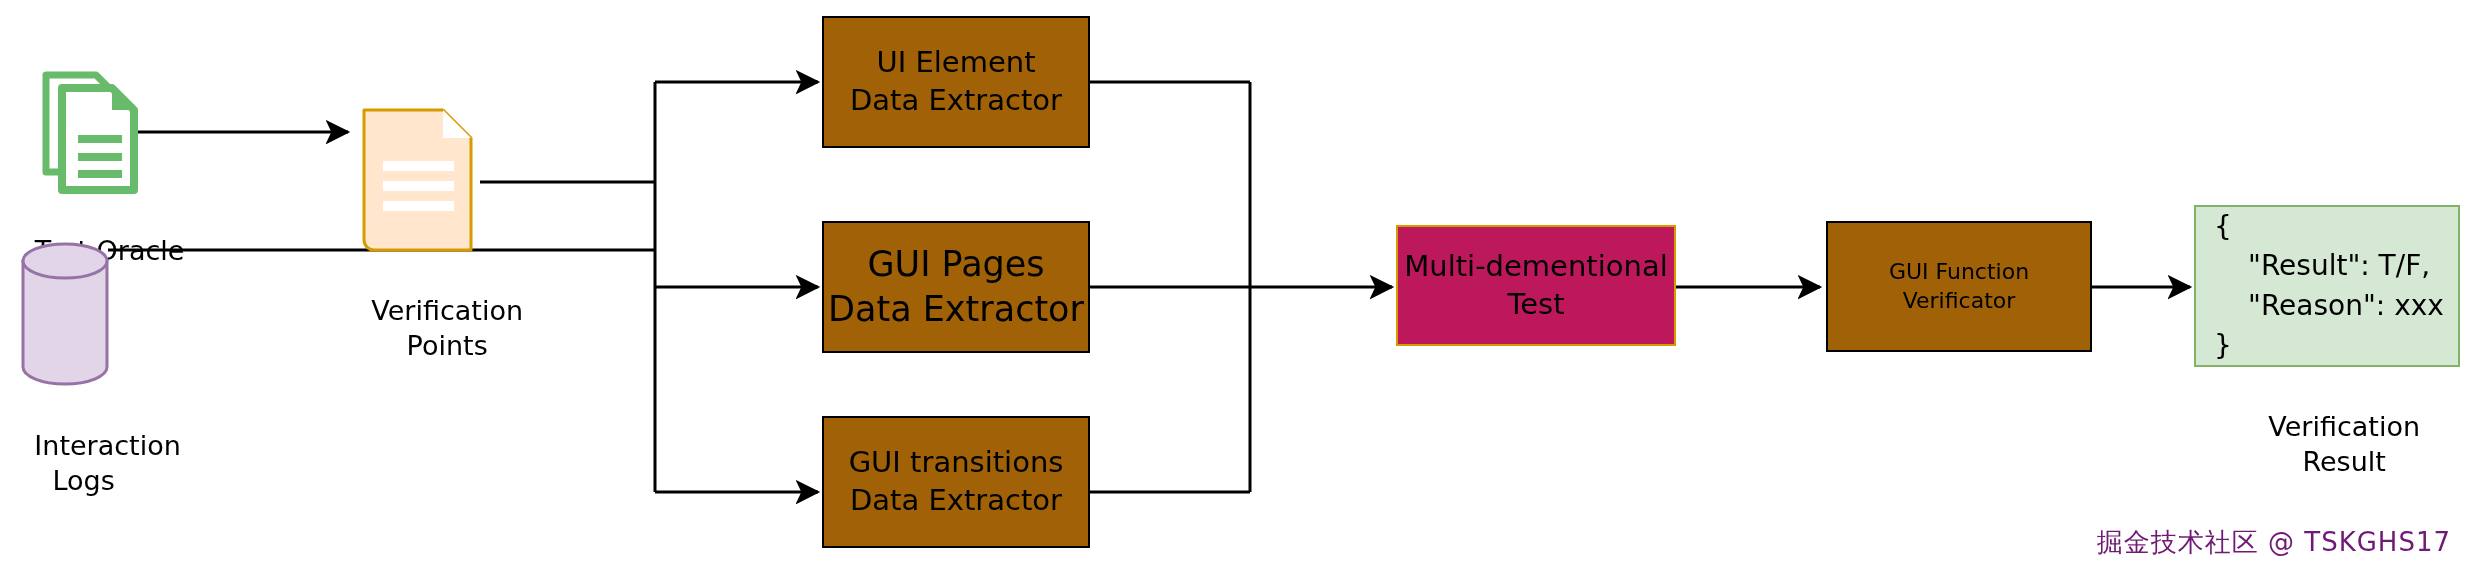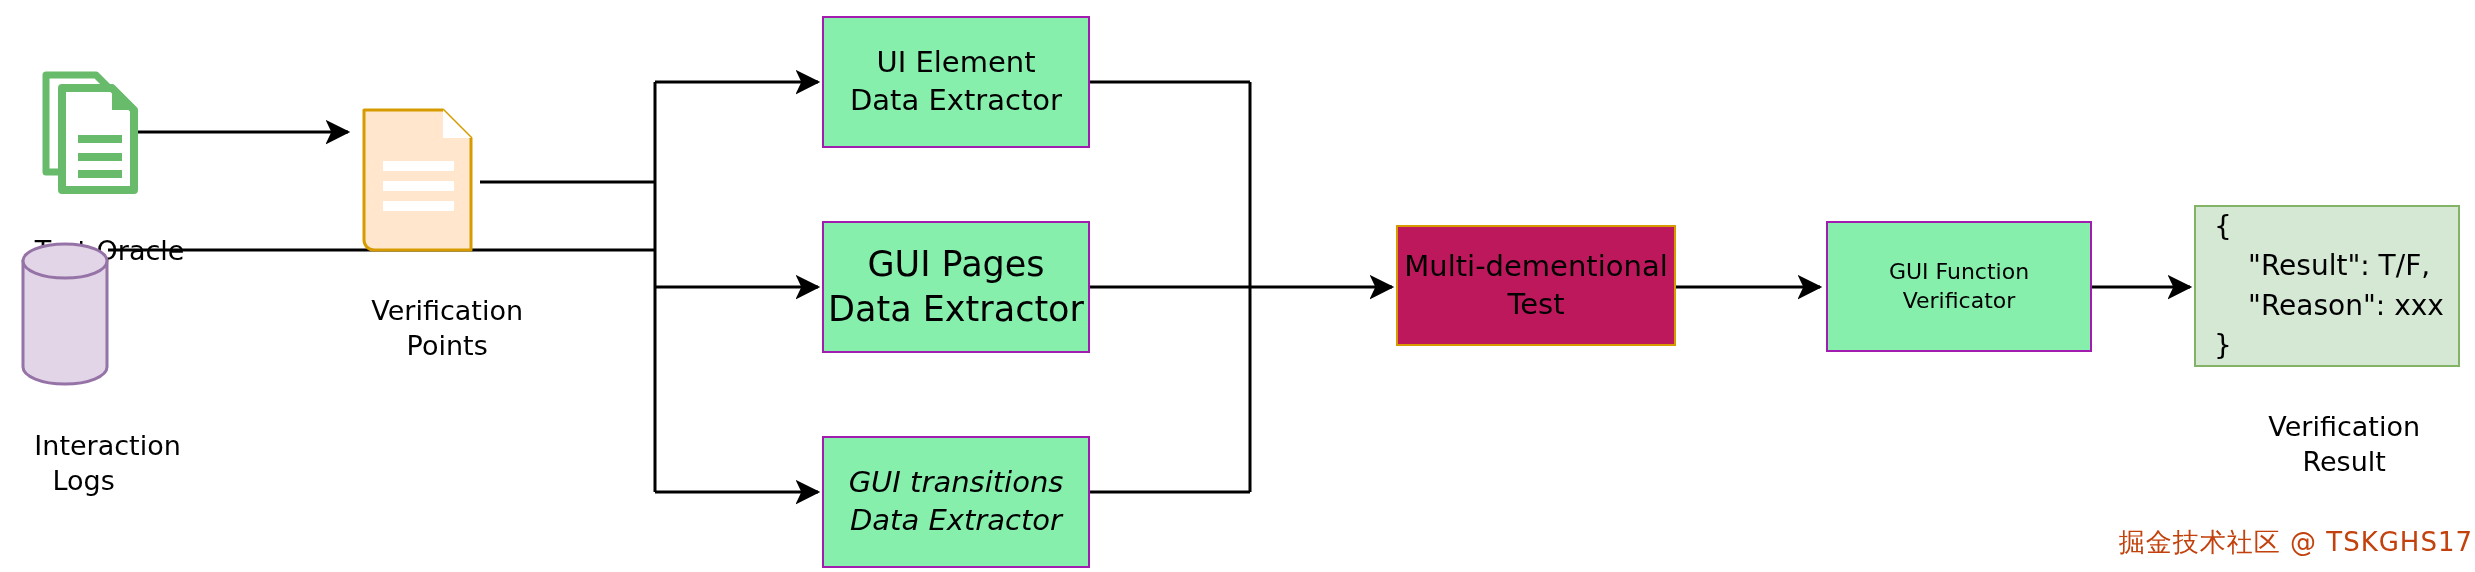--- a/index.html
+++ b/index.html
@@ -33,22 +33,22 @@
     flex-direction: column;
     align-items: center;
     justify-content: center;
     text-align: center;
     line-height: 1.30;
     white-space: pre;
   }
   .node .line { display: block; }
 
   .box-blue {
-    background: #86efac;
-    border: 2px solid #a21caf;
+    background: #a16207;
+    border: 2px solid #000000;
     justify-content: center;
   }
   .box-orange {
     background: #be185d;
     border: 2px solid #d79b00;
   }
   .box-green {
     background: #d5e8d4;
     border: 2px solid #82b366;
   }
@@ -58,23 +58,23 @@
     position: absolute;
     text-align: center;
     line-height: 1.30;
     color: #000000;
     white-space: pre;
   }
 
   
   #watermark {
     position: absolute;
-    right: 2px;
+    right: 24px;
     bottom: 12px;
-    color: #c2410c;
+    color: #701a75;
     font-size: 26px;
     letter-spacing: 1px;
     white-space: nowrap;
     text-shadow: 0 1px 0 #ffffff;
   }
 </style>
 </head>
 <body>
 
 <div id="canvas">
@@ -163,21 +163,21 @@
   <div class="node box-blue" style="left:822px; top:16px; width:268px; height:132px; font-size:29px;">
     <span class="line">UI Element</span>
     <span class="line">Data Extractor</span>
   </div>
 
   <div class="node box-blue" style="left:822px; top:221px; width:268px; height:132px; font-size:35px;">
     <span class="line">GUI Pages</span>
     <span class="line">Data Extractor</span>
   </div>
 
-  <div class="node box-blue" style="left:822px; top:436px; width:268px; height:132px; font-size:29px;font-style:italic;">
+  <div class="node box-blue" style="left:822px; top:416px; width:268px; height:132px; font-size:29px;">
     <span class="line">GUI transitions</span>
     <span class="line">Data Extractor</span>
   </div>
 
   <div class="node box-orange" style="left:1396px; top:225px; width:280px; height:121px; font-size:29px;">
     <span class="line">Multi-dementional</span>
     <span class="line">Test</span>
   </div>
 
   <div class="node box-blue" style="left:1826px; top:221px; width:266px; height:131px; font-size:22px;">

